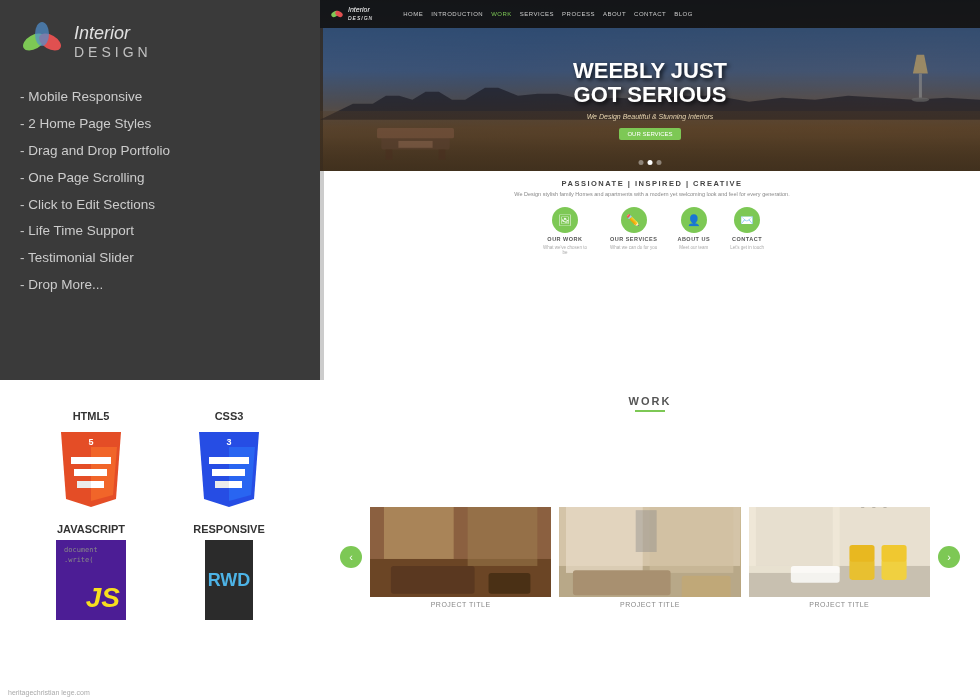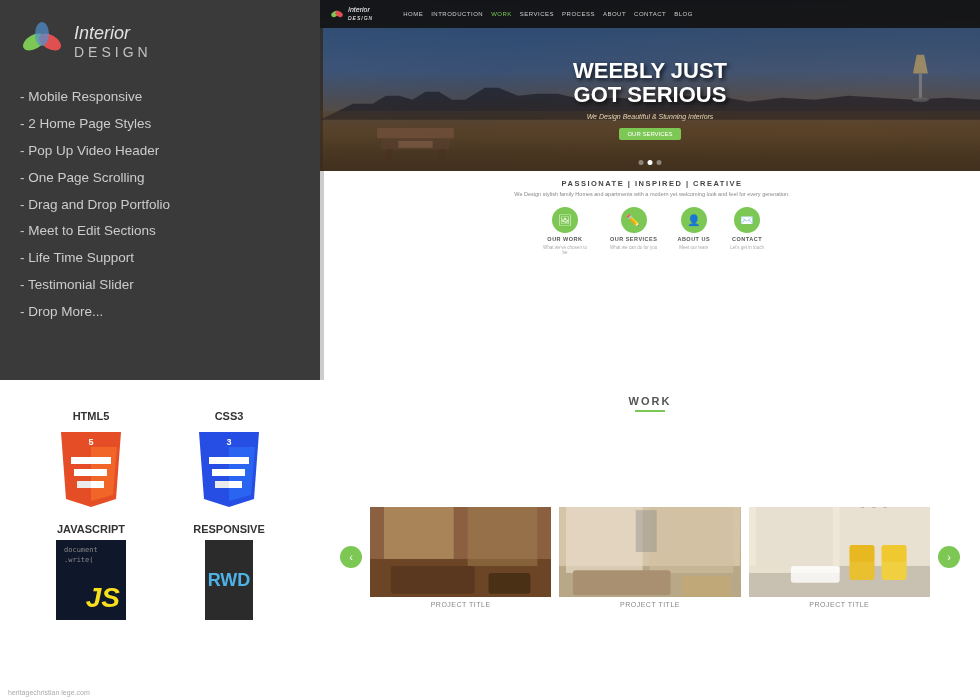--- a/index.html
+++ b/index.html
@@ -516,24 +516,23 @@
       </svg>
       <div class="logo-text">
         <span class="interior">Interior</span>
         <span class="design">DESIGN</span>
       </div>
     </div>
 
     <ul class="feature-list">
     <li>- Mobile Responsive</li>
         <li>- 2 Home Page Styles</li>
-        <li>- Pop Up Video Header</li>
+        <li>- Drag and Drop Portfolio</li>
         <li>- One Page Scrolling</li>
-        <li>- Drag and Drop Portfolio</li>
-        <li>- Meet to Edit Sections</li>
+        <li>- Click to Edit Sections</li>
         <li>- Life Time Support</li>
         <li>- Testimonial Slider</li>
         <li>- Drop More...</li>
       </ul>
   </div>
 
   <div class="right-preview">
     <div class="preview-inner">
 
       <div class="site-nav">
@@ -649,21 +648,21 @@
           <rect x="15" y="30" width="40" height="7" fill="#fff"></rect>
           <rect x="18" y="42" width="33" height="7" fill="#fff"></rect>
           <rect x="21" y="54" width="14" height="7" fill="#ebebeb"></rect>
           <rect x="35" y="54" width="13" height="7" fill="#fff"></rect>
           <text x="35" y="18" text-anchor="middle" font-size="9" font-weight="900" fill="#fff">3</text>
         </svg>
       </div>
 
       <div class="tech-item">
         <div class="tech-label">JAVASCRIPT</div>
-        <div class="js-logo" style="width:70px;height:80px;background:#0f172a;display:flex;align-items:flex-end;justify-content:flex-end;padding:6px;position:relative;">
+        <div class="js-logo" style="width:70px;height:80px;background:#4c1d95;display:flex;align-items:flex-end;justify-content:flex-end;padding:6px;position:relative;">
           <span style="position:absolute;top:6px;left:8px;color:#888;font-size:7px;font-family:monospace">document</span>
           <span style="position:absolute;top:16px;left:8px;color:#888;font-size:7px;font-family:monospace">.write(</span>
           <span class="js-text">JS</span>
         </div>
       </div>
 
       <div class="tech-item">
         <div class="tech-label">RESPONSIVE</div>
         <div class="rwd-logo" style="width:48px;height:80px;background:#2b2b2b;display:flex;align-items:center;justify-content:center;">
           <span class="rwd-text" style="color:#4db3e6;font-size:18px;font-weight:900;">RWD</span>

